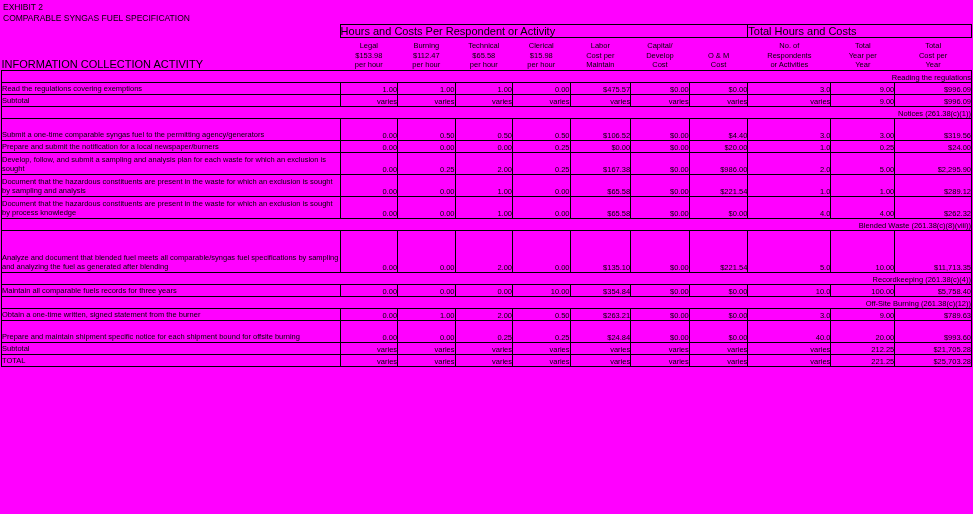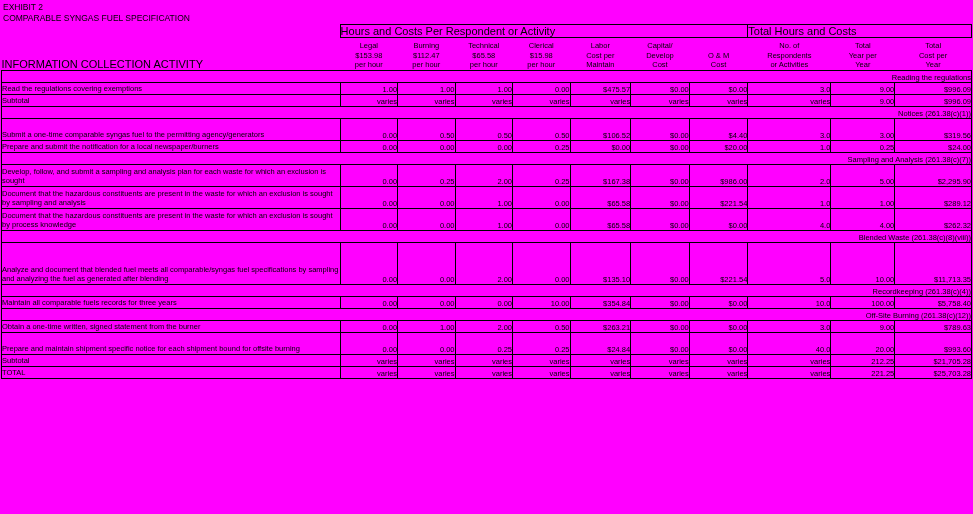--- a/index.html
+++ b/index.html
@@ -243,23 +243,20 @@
           <td class="num">0.00</td>
           <td class="num">0.00</td>
           <td class="num">0.25</td>
           <td class="num">$0.00</td>
           <td class="num">$0.00</td>
           <td class="num">$20.00</td>
           <td class="num">1.0</td>
           <td class="num">0.25</td>
           <td class="num">$24.00</td>
         </tr>
-        <tr class="thinrow">
-          <td class="section" colspan="11">Sampling and Analysis (261.38(c)(7))</td>
-        </tr>
         <tr class="tworow">
           <td class="act">Develop, follow, and submit a sampling and analysis plan for each waste for which an exclusion is sought</td>
           <td class="num">0.00</td>
           <td class="num">0.25</td>
           <td class="num">2.00</td>
           <td class="num">0.25</td>
           <td class="num">$167.38</td>
           <td class="num">$0.00</td>
           <td class="num">$986.00</td>
           <td class="num">2.0</td>

